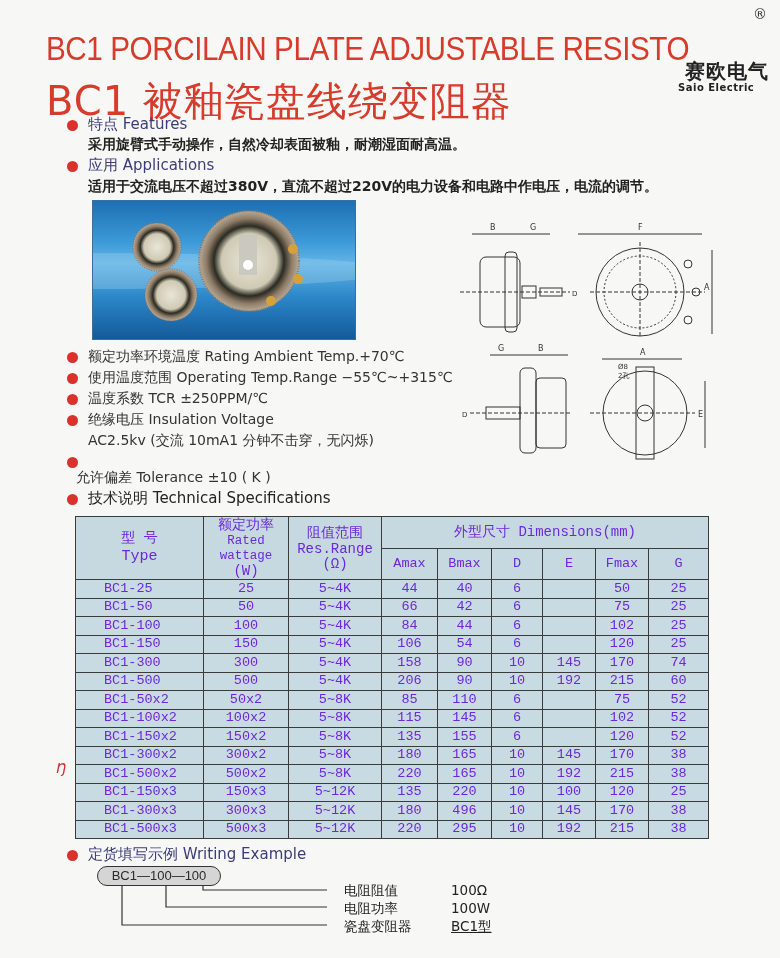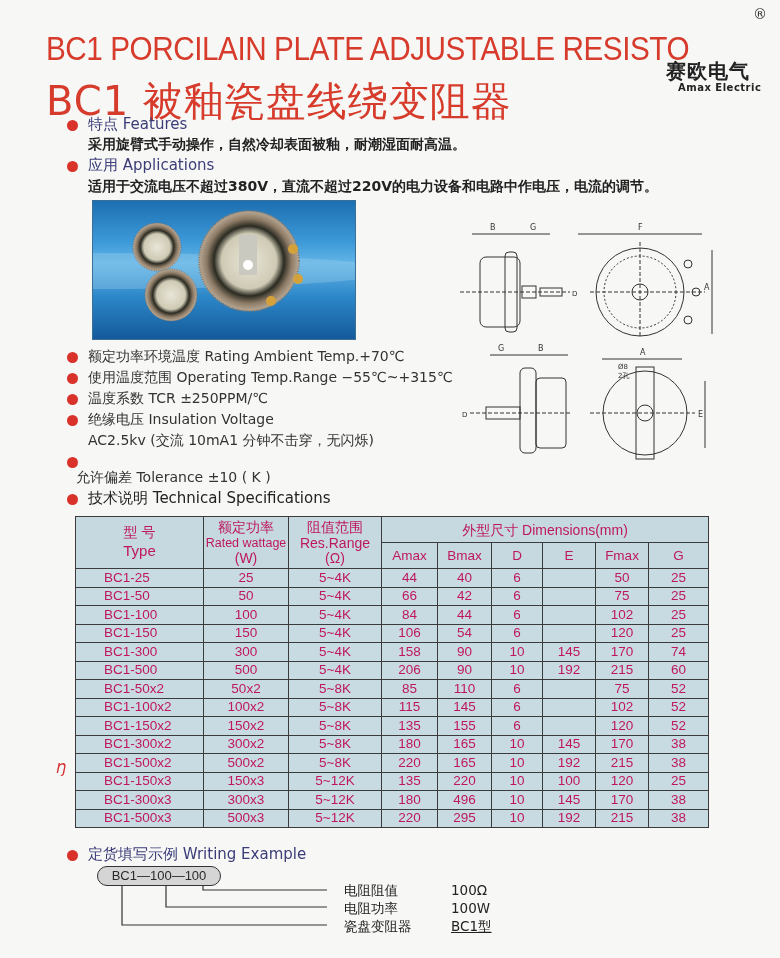--- a/index.html
+++ b/index.html
@@ -12,39 +12,39 @@
   .abs { position:absolute; }
   .title-en {
     left:46px; top:30px; font-family:"Liberation Sans", sans-serif;
     font-size:33px; color:#d63b2b; letter-spacing:-0.5px; white-space:nowrap;
     transform:scaleX(0.9); transform-origin:left top; font-weight:normal;
   }
   .title-cn { left:46px; top:74px; font-size:40px; color:#d63b2b; white-space:nowrap; letter-spacing:1px; }
   .logo { left:660px; top:6px; width:115px; height:90px; text-align:center; }
   .logo .reg { position:absolute; right:8px; top:0; font-size:14px; color:#333; }
   .logo .brand { position:absolute; left:4px; top:14px; font-size:32px; color:#1e9a3a; font-style:italic; font-family:"DejaVu Serif", serif; font-weight:bold; letter-spacing:1px; }
-  .logo .cn { position:absolute; left:6px; top:52px; font-size:20px; font-weight:bold; color:#222; letter-spacing:1px;text-align:right; }
+  .logo .cn { position:absolute; left:25px; top:52px; font-size:20px; font-weight:bold; color:#222; letter-spacing:1px;text-align:right; }
   .logo .en { position:absolute; left:18px; top:76px; font-size:10px; font-weight:bold; color:#222; letter-spacing:0.5px; }
 
   .bullet { width:11px; height:11px; border-radius:50%; background:#d8322a; display:inline-block; }
   .sec-head { font-size:15px; color:#3b3d78; white-space:nowrap; }
   .sec-body { font-size:14px; color:#222; white-space:nowrap; font-weight:bold; }
   .spec-line { font-size:14px; color:#333; white-space:nowrap; }
 
   .photo {
     left:92px; top:200px; width:262px; height:138px;
     background:linear-gradient(180deg,#1d6fb2 0%, #3d9ad8 30%, #62b4e6 45%, #2b86c8 70%, #145a9a 100%);
     border:1px solid #3a6f9a; overflow:hidden;
   }
 
   .diagram { border:none; }
 
   table.spec {
     position:absolute; left:75px; top:516px; border-collapse:collapse;
-    background:#c9dbe2; font-family:Liberation Sans, sans-serif; color:#be185d;
+    background:#c9dbe2; font-family:Liberation Mono, monospace; color:#6d28d9;
   }
   table.spec td, table.spec th {
     border:1.5px solid #3b3b3b; text-align:center; padding:0; font-weight:normal;
     font-size:13.5px; height:17.5px; line-height:16px;
   }
   table.spec th { background:#c6d9e0; }
   table.spec td.type { text-align:left; padding-left:28px; }
   .th-cn { font-size:14px; display:block; line-height:17px; }
   .th-en { font-size:14px; display:block; line-height:15px; }
 
@@ -58,21 +58,21 @@
 </style>
 </head>
 <body>
 
 <div class="abs title-en">BC1 PORCILAIN PLATE ADJUSTABLE RESISTO</div>
 <div class="abs title-cn">BC1  被釉瓷盘线绕变阻器</div>
 
 <div class="abs logo">
   <span class="reg">®</span>
   <span class="cn">赛欧电气</span>
-  <span class="en">Amax Electric</span>
+  <span class="en">Saio Electric</span>
 </div>
 
 <span class="abs bullet" style="left:67px;top:120px;"></span>
 <div class="abs sec-head" style="left:88px;top:115px;">特点 Features</div>
 <div class="abs sec-body" style="left:88px;top:136px;">采用旋臂式手动操作，自然冷却表面被釉，耐潮湿面耐高温。</div>
 
 <span class="abs bullet" style="left:67px;top:161px;"></span>
 <div class="abs sec-head" style="left:88px;top:156px;">应用 Applications</div>
 <div class="abs sec-body" style="left:88px;top:178px;">适用于交流电压不超过380V，直流不超过220V的电力设备和电路中作电压，电流的调节。</div>
 

